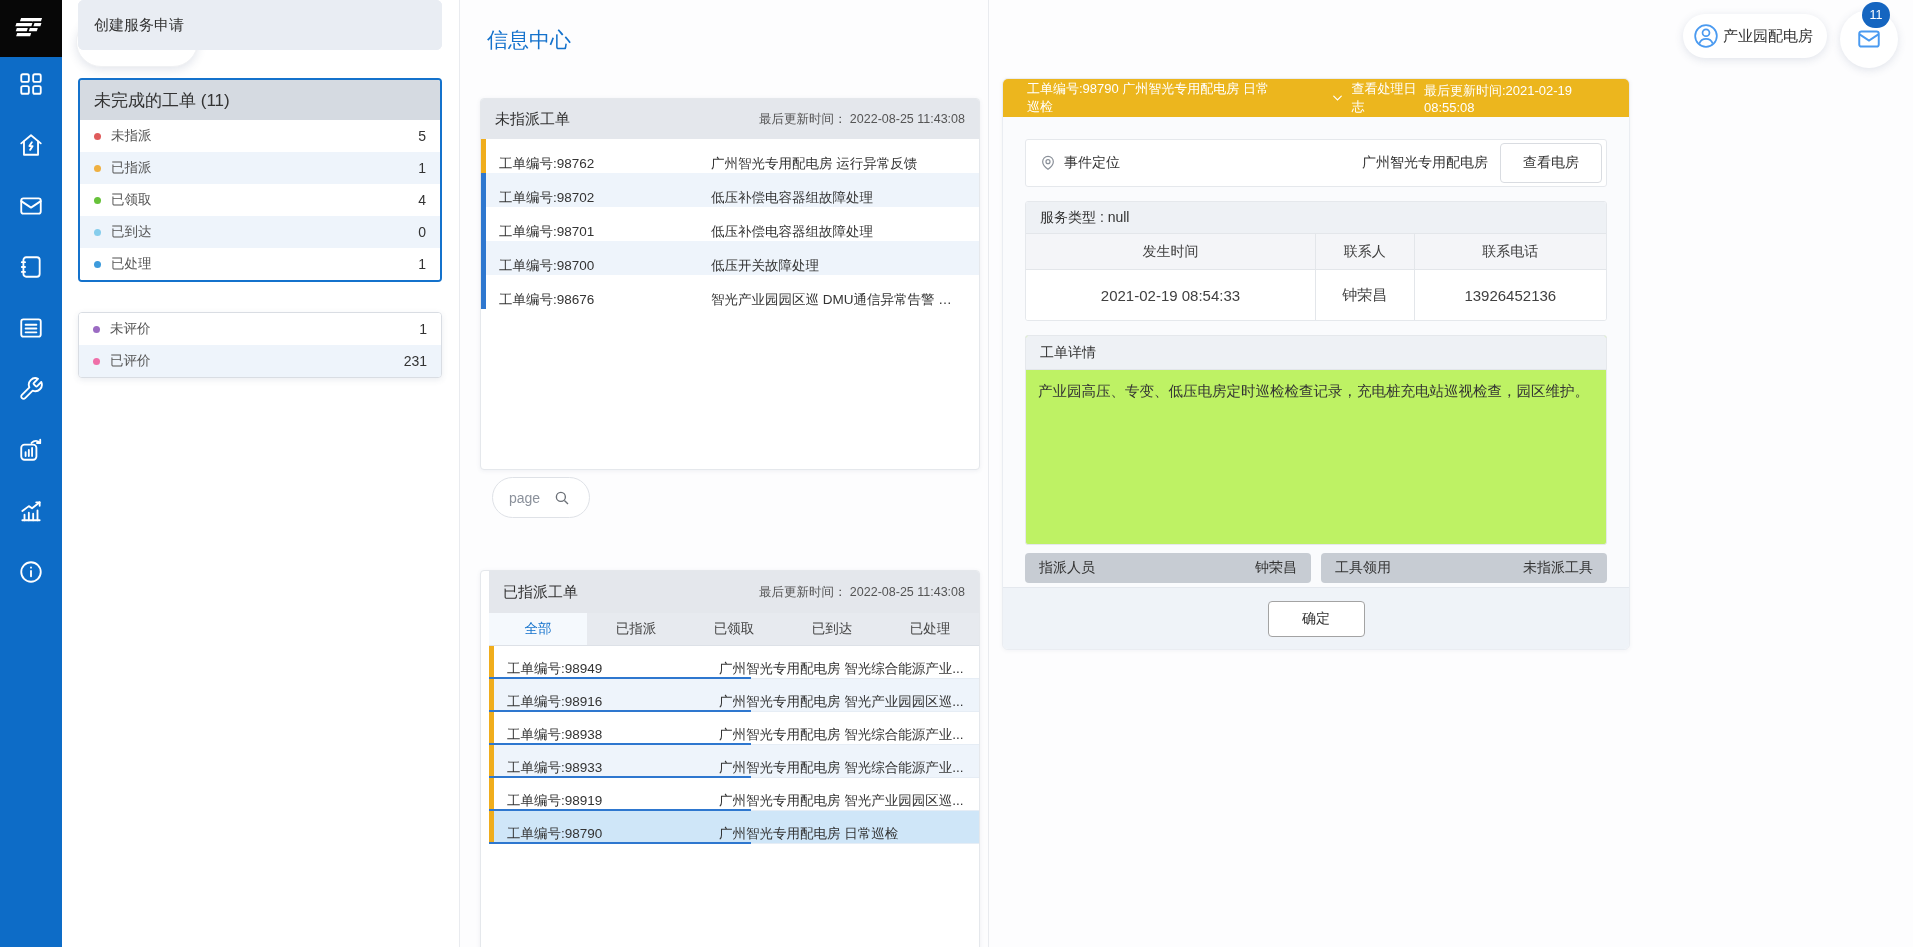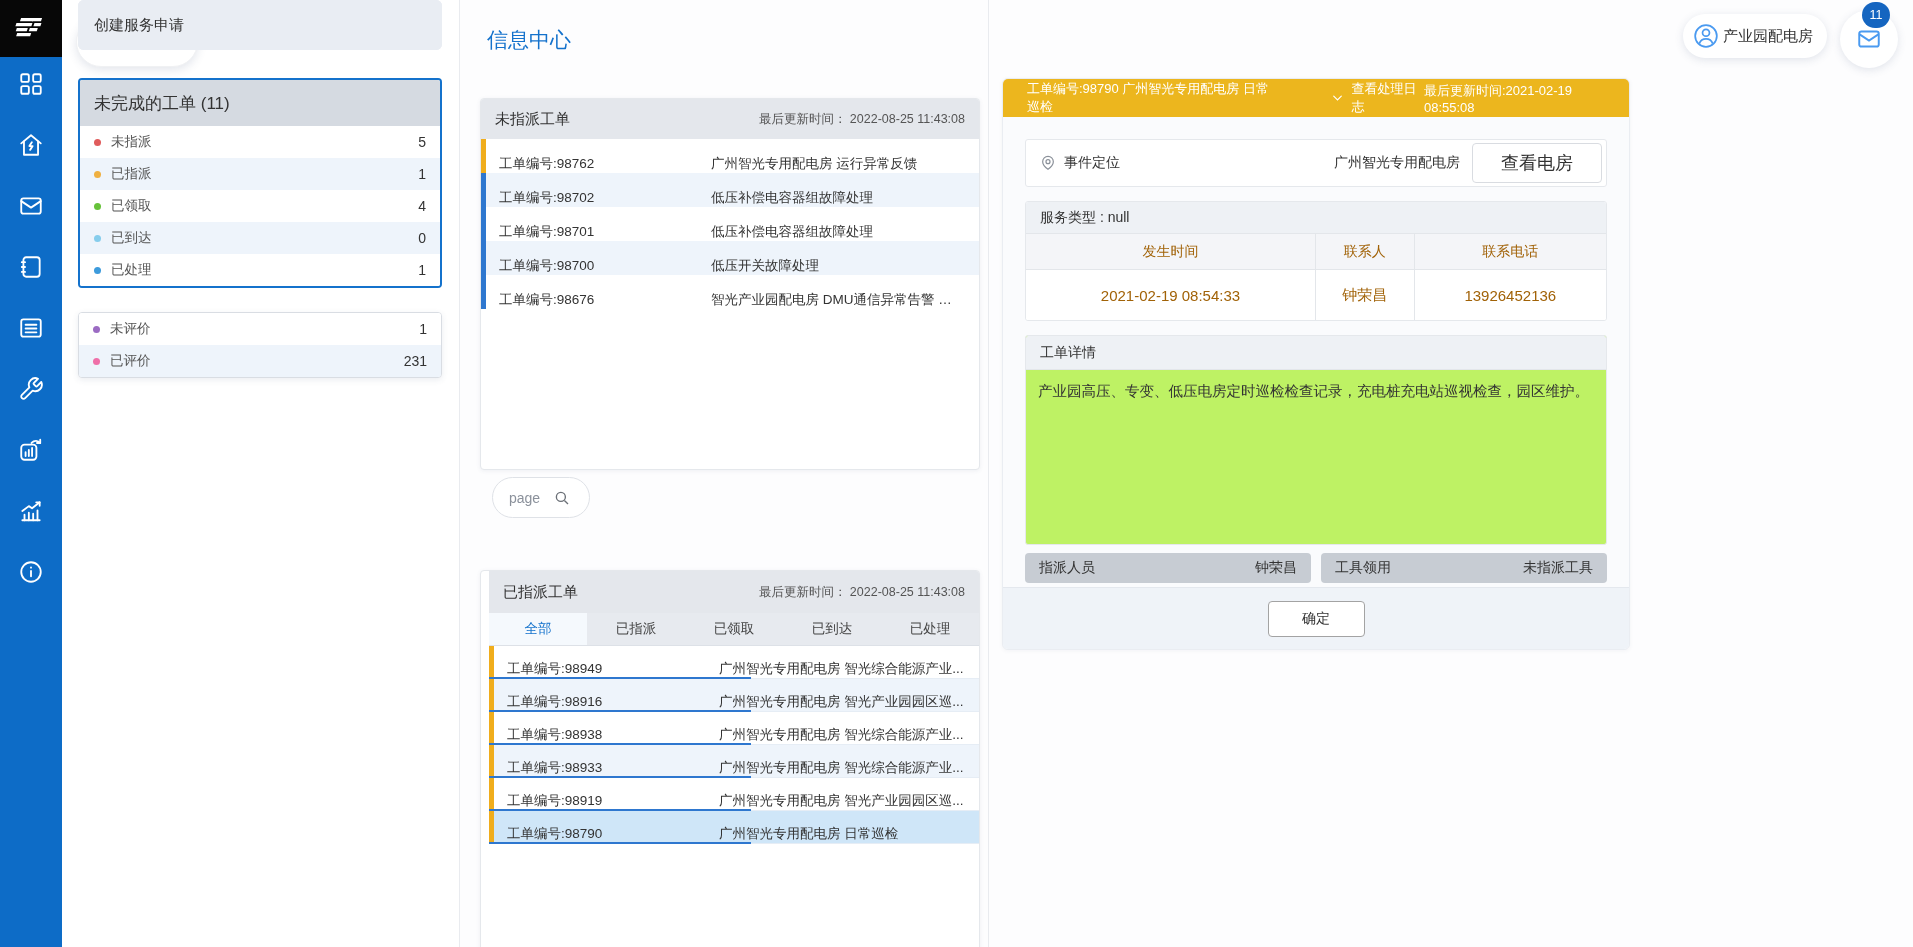--- a/index.html
+++ b/index.html
@@ -20,21 +20,21 @@
     border-right:1px solid #e9ebef; }
   .back-btn { position:absolute; left:14px; top:17px; width:122px; height:50px; background:#fff;
     border:1px solid #f0f1f3; border-radius:25px; box-shadow:0 3px 10px rgba(60,80,120,.14);
     display:flex; align-items:center; justify-content:center; gap:8px; cursor:pointer;
     font-size:17px; color:#333; }
   .back-btn .chev { color:#1472cc; font-size:19px; font-weight:bold; transform:scaleY(1.25); }
 
   .stat-card { position:absolute; left:16px; width:364px; background:#fff; border-radius:4px; overflow:hidden; }
   .stat-card.primary { top:78px; border:2px solid #1472cc; }
   .stat-card.secondary { top:312px; border:1px solid #d9dde3; box-shadow:0 2px 6px rgba(60,80,120,.10); }
-  .stat-head { height:46px; background:#d5dae1; display:flex; align-items:center; padding:0 14px;
+  .stat-head { height:40px; background:#d5dae1; display:flex; align-items:center; padding:0 14px;
     font-size:17px; color:#333; }
   .stat-card.secondary .stat-head { height:44px; }
   .stat-row { height:32px; display:flex; align-items:center; padding:0 14px; font-size:13.5px; color:#555;
     cursor:pointer; background:#fff; }
   .stat-row:nth-child(even) { background:#eef4fb; }
   .stat-row .dot { width:7px; height:7px; border-radius:50%; margin-right:10px; flex:none; }
   .stat-row .cnt { margin-left:auto; color:#333; font-size:14px; }
 
   .side-link { position:absolute; left:16px; width:364px; height:50px; background:#e9edf3; border-radius:6px;
     display:flex; align-items:center; padding:0 16px; font-size:15px; color:#333; cursor:pointer; }
@@ -82,30 +82,30 @@
   .detail-bar .log { display:flex; align-items:center; gap:7px; margin-left:54px; cursor:pointer; }
   .detail-bar .log svg { width:14px; height:14px; stroke:#fff; fill:none; stroke-width:2.2; stroke-linecap:round; }
   .detail-bar .upd { margin-left:auto; }
   .detail-body { padding:0 22px; }
 
   .loc-card { margin-top:22px; height:48px; background:#fff; border:1px solid #e5e8ec; border-radius:3px;
     display:flex; align-items:center; padding:0 4px 0 14px; }
   .loc-card svg { width:16px; height:16px; stroke:#8a9099; fill:none; stroke-width:1.8; margin-right:8px; }
   .loc-card .lbl { font-size:14px; color:#333; }
   .loc-card .val { margin-left:auto; font-size:14px; color:#333; margin-right:12px; }
-  .btn-light { height:40px; padding:0 28px; background:#fff; border:1px solid #d9dce1; border-radius:4px;
-    font-size:18px; color:#333; cursor:pointer; font-family:inherit; }
+  .btn-light { height:40px; padding:0 22px; background:#fff; border:1px solid #d9dce1; border-radius:4px;
+    font-size:14px; color:#333; cursor:pointer; font-family:inherit; }
 
   .svc-card { margin-top:14px; background:#fff; border:1px solid #e5e8ec; border-radius:3px; overflow:hidden; }
   .svc-type { height:32px; background:#eef1f5; border-bottom:1px solid #e3e6ea; display:flex; align-items:center;
     padding:0 14px; font-size:14px; color:#333; }
   .svc-cols, .svc-vals { display:flex; }
   .svc-cols { height:36px; background:#f4f5f8; border-bottom:1px solid #e3e6ea; }
   .svc-vals { height:50px; background:#fff; }
-  .svc-cols span, .svc-vals span { display:flex; align-items:center; justify-content:center; font-size:14px; color:#a16207; }
+  .svc-cols span, .svc-vals span { display:flex; align-items:center; justify-content:center; font-size:14px; color:#404040; }
   .svc-vals span { font-size:15px; }
   .svc-cols span:nth-child(1), .svc-vals span:nth-child(1) { width:50%; border-right:1px solid #e3e6ea; }
   .svc-cols span:nth-child(2), .svc-vals span:nth-child(2) { width:17%; border-right:1px solid #e3e6ea; }
   .svc-cols span:nth-child(3), .svc-vals span:nth-child(3) { width:33%; }
 
   .dtl-card { margin-top:14px; background:#bef264; border:1px solid #e5e8ec; border-radius:3px; overflow:hidden; }
   .dtl-head { height:34px; background:#eef1f5; border-bottom:1px solid #e3e6ea; display:flex; align-items:center;
     padding:0 14px; font-size:14px; color:#333; }
   .dtl-body { height:174px; padding:10px 12px; font-size:14.5px; color:#333; line-height:1.65; }
 
@@ -319,21 +319,21 @@
 
       <div class="wo-row">
         <span class="stripe" style="background: rgb(46, 119, 207);"></span>
         <span class="no">工单编号:98700</span>
         <span class="ttl">低压开关故障处理</span>
       </div>
 
       <div class="wo-row">
         <span class="stripe" style="background: rgb(46, 119, 207);"></span>
         <span class="no">工单编号:98676</span>
-        <span class="ttl">智光产业园配电房 DMU通信异常告警 …</span>
+        <span class="ttl">智光产业园园区巡 DMU通信异常告警 …</span>
       </div>
     </div>
 </div>
 
 <div class="page-pill">
   <input readonly="" value="page" style="">
   <svg viewBox="0 0 24 24">
       <circle cx="10.5" cy="10.5" r="6"></circle>
       <path d="M15.2 15.2 20 20"></path>
     </svg>

